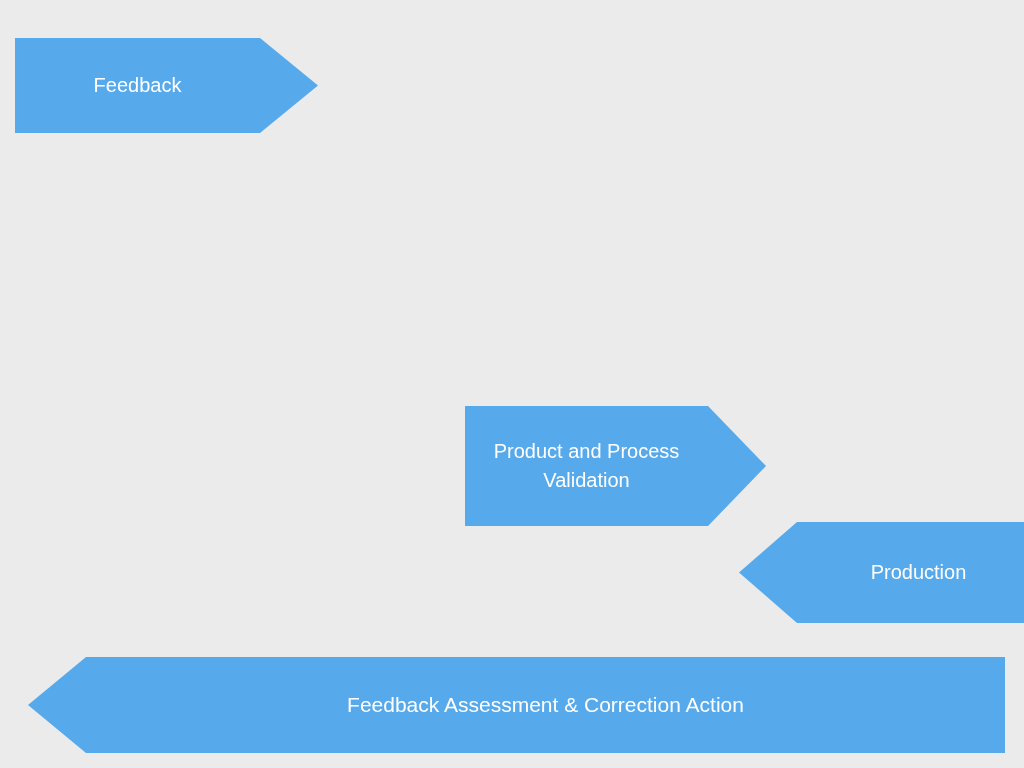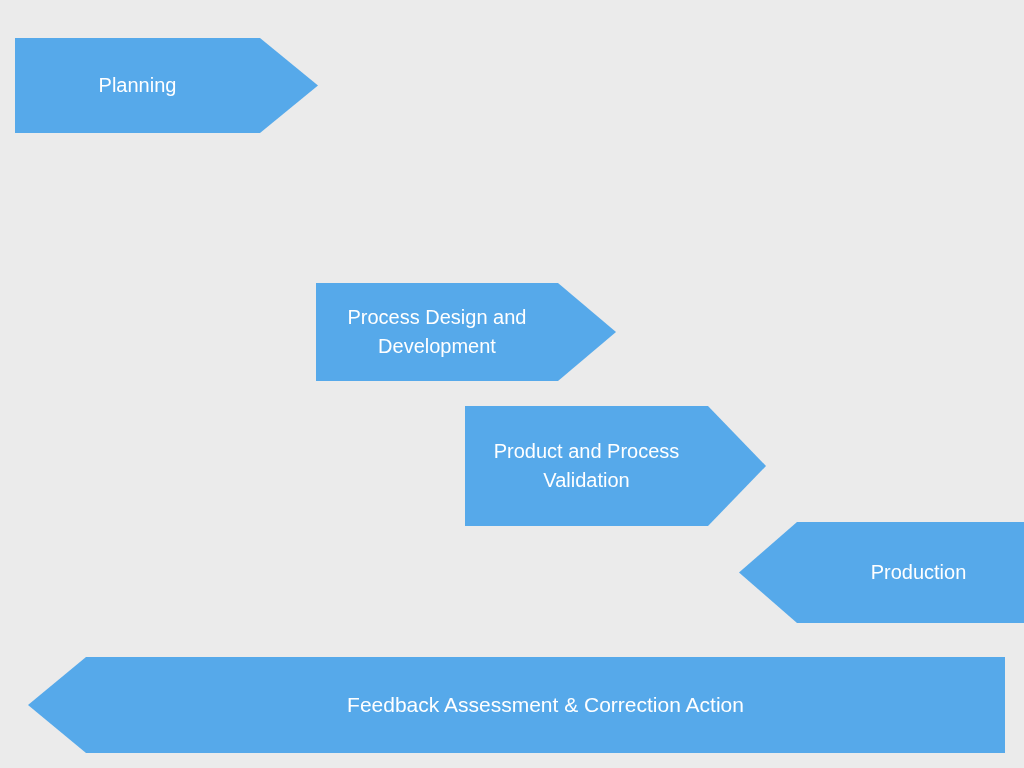--- a/index.html
+++ b/index.html
@@ -44,27 +44,24 @@
   #step-validation          { left: 465px; top: 406px; width: 301px; height: 120px; }
   #step-production          { left: 739px; top: 522px; width: 301px; height: 101px; }
   #step-feedback            { left: 28px;  top: 657px; width: 977px; height: 96px; font-size: 21px; }
 </style>
 </head>
 <body>
 
 <div class="canvas">
 
   <div id="step-planning" class="arrow dir-right">
-    <span class="label">Planning</span>
+    <span class="label">Feedback</span>
   </div>
 
 
-  <div id="step-process-design" class="arrow dir-right">
-    <span class="label">Process Design and Development</span>
-  </div>
 
   <div id="step-validation" class="arrow dir-right">
     <span class="label">Product and Process Validation</span>
   </div>
 
   <div id="step-production" class="arrow dir-left">
     <span class="label">Production</span>
   </div>
 
   <div id="step-feedback" class="arrow dir-left">

